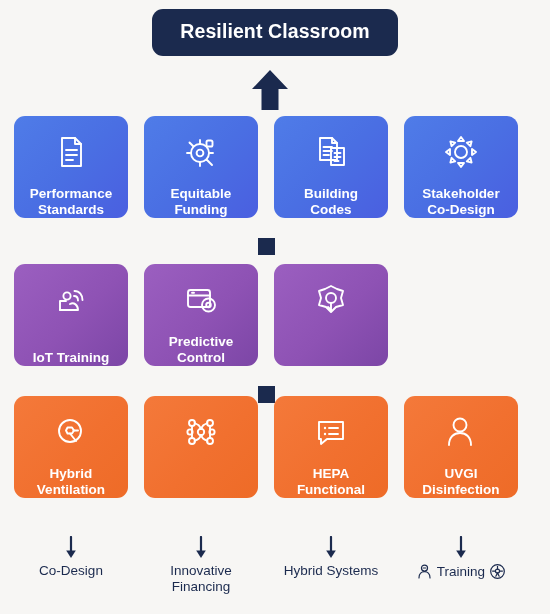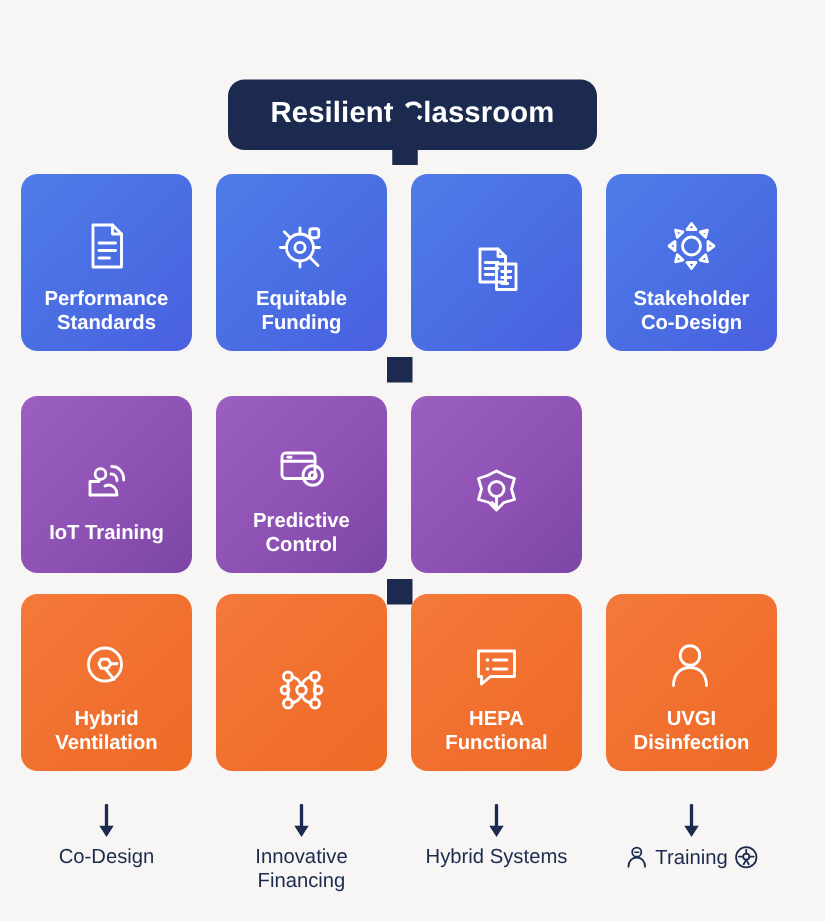--- a/index.html
+++ b/index.html
@@ -33,21 +33,20 @@
   .title-badge {
     background: #1b2a4e;
     color: #ffffff;
     border-radius: 11px;
     padding: 13px 28px 14px 28px;
     font-size: 19.5px;
     font-weight: bold;
     letter-spacing: 0.1px;
     line-height: 1;
     white-space: nowrap;
-    margin-top: 44px;
   }
 
   
   .up-arrow {
     position: absolute;
     top: 68px;
     left: 248px;
     width: 44px;
     height: 44px;
   }
@@ -71,27 +70,27 @@
     height: 118px;
     display: flex;
     gap: 16px;
   }
   .row.row-blue   { top: 116px; }
   .row.row-purple { top: 264px; }
   .row.row-orange { top: 396px; }
 
   .card {
     width: 114px;
-    height: 118px;
+    height: 102px;
     border-radius: 11px;
     box-sizing: border-box;
     display: flex;
     flex-direction: column;
     align-items: center;
-    justify-content: center;
+    justify-content: space-between;
     padding-top: 16px;
     color: #ffffff;
     text-align: center;
   }
   .row-blue .card {
     background: linear-gradient(135deg, #4f7ce8 0%, #4a6fe3 50%, #4a5fe0 100%);
   }
   .row-purple .card {
     background: linear-gradient(135deg, #9b5fc0 0%, #8e52b4 55%, #7c46a6 100%);
   }
@@ -215,20 +214,22 @@
           <path d="M21 6 V11 H26"></path>
           <path d="M12.5 15 H21"></path>
           <path d="M12.5 19 H21"></path>
           <path d="M12.5 23 H18"></path>
           <path d="M20 33 H33 V16 H20 Z"></path>
           <path d="M23.5 21 H29.5"></path>
           <path d="M23.5 25 H29.5"></path>
           <path d="M23.5 29 H27.5"></path>
         </svg>
       </span>
+      <span class="card-label">Building
+Codes</span>
     </div>
     <div class="card">
       <span class="card-icon">
         <svg viewBox="0 0 40 40" xmlns="http://www.w3.org/2000/svg" fill="none" stroke="#ffffff" stroke-width="1.9" stroke-linecap="round" stroke-linejoin="round">
           <circle cx="20" cy="20" r="6"></circle>
           <path d="M20 5 L23 9 L17 9 Z"></path>
           <path d="M20 35 L17 31 L23 31 Z"></path>
           <path d="M5 20 L9 17 L9 23 Z"></path>
           <path d="M35 20 L31 23 L31 17 Z"></path>
           <path d="M9.4 9.4 L14.2 10.6 L10.6 14.2 Z"></path>

